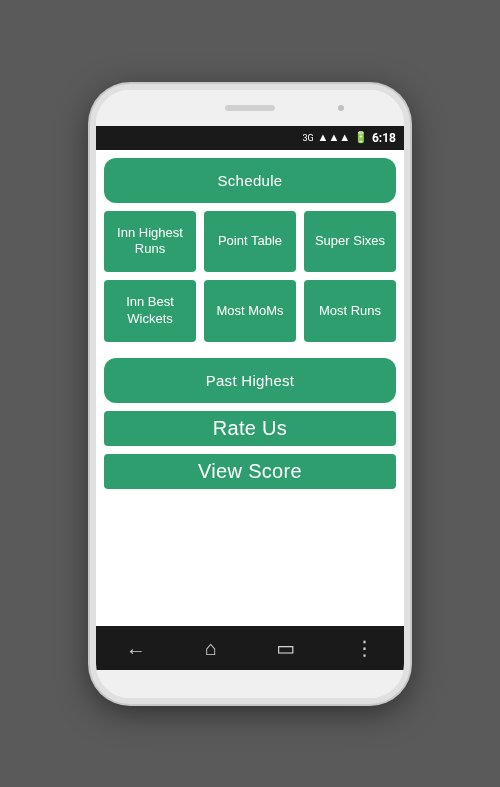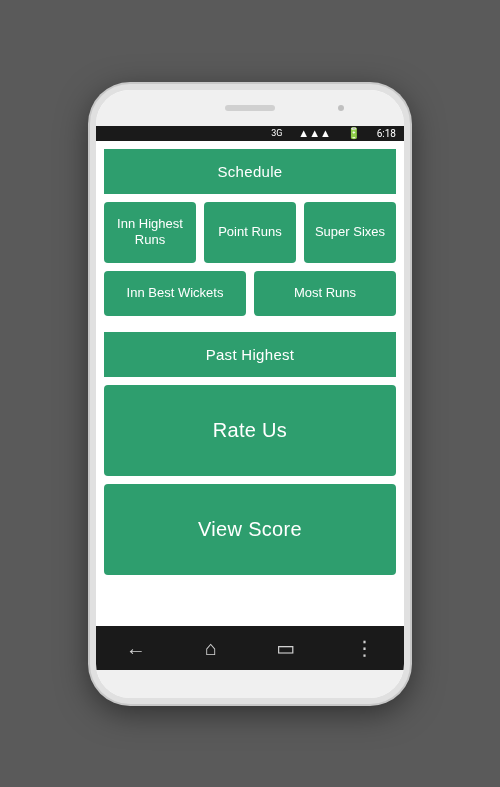--- a/index.html
+++ b/index.html
@@ -52,34 +52,34 @@
       background: #c0c0c0;
       border-radius: 50%;
       position: absolute;
       right: 60px;
       top: 50%;
       transform: translateY(-50%);
     }
 
     .status-bar {
       background: #1a1a1a;
-      height: 15px;
+      height: 24px;
       display: flex;
       align-items: center;
       justify-content: flex-end;
       padding: 0 8px;
       flex-shrink: 0;
       color: white;
       font-size: 11px;
-      gap: 16px;
+      gap: 4px;
     }
 
     .status-bar .time {
-      font-weight: normal;
-      font-size: 10px;
+      font-weight: bold;
+      font-size: 12px;
     }
 
     .status-icons {
       display: flex;
       align-items: center;
       gap: 3px;
       font-size: 9px;
     }
 
     .screen-content {
@@ -95,21 +95,21 @@
       padding: 8px;
       display: flex;
       flex-direction: column;
       gap: 8px;
     }
 
     .btn-full {
       background: #2e9e6e;
       color: white;
       border: none;
-      border-radius: 0;
+      border-radius: 12px;
       padding: 14px;
       font-size: 15px;
       font-weight: 500;
       text-align: center;
       cursor: pointer;
       width: 100%;
       letter-spacing: 0.3px;
     }
 
     .btn-row {
@@ -129,21 +129,21 @@
       text-align: center;
       cursor: pointer;
       line-height: 1.3;
     }
 
     .btn-large {
       background: #2e9e6e;
       color: white;
       border: none;
       border-radius: 4px;
-      padding: 34px;
+      padding: 6px;
       font-size: 20px;
       font-weight: 500;
       text-align: center;
       cursor: pointer;
       width: 100%;
       letter-spacing: 0.3px;
     }
 
     .nav-bar {
       background: #1a1a1a;
@@ -185,26 +185,27 @@
     <span class="time">6:18</span>
   </div>
 
   <div class="screen-content">
     <div class="menu-grid">
 
       <button class="btn-full">Schedule</button>
 
       <div class="btn-row">
         <button class="btn-cell">Inn Highest Runs</button>
-        <button class="btn-cell">Point Runs</button>
+        <button class="btn-cell">Point Table</button>
         <button class="btn-cell">Super Sixes</button>
       </div>
 
       <div class="btn-row">
         <button class="btn-cell">Inn Best Wickets</button>
+        <button class="btn-cell">Most MoMs</button>
         <button class="btn-cell">Most Runs</button>
       </div>
 
       <div class="btn-row">
       </div>
 
       <button class="btn-full">Past Highest</button>
 
       <button class="btn-large">Rate Us</button>
 

